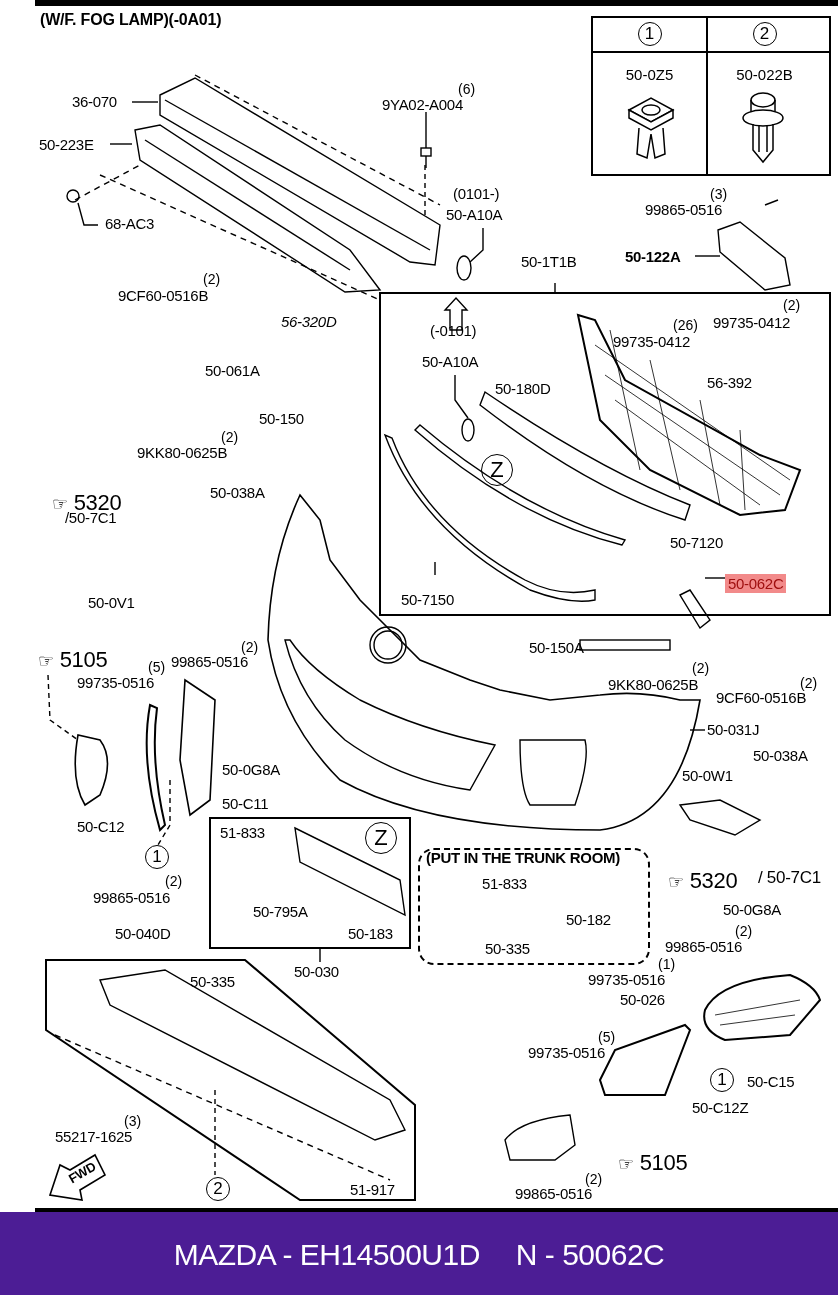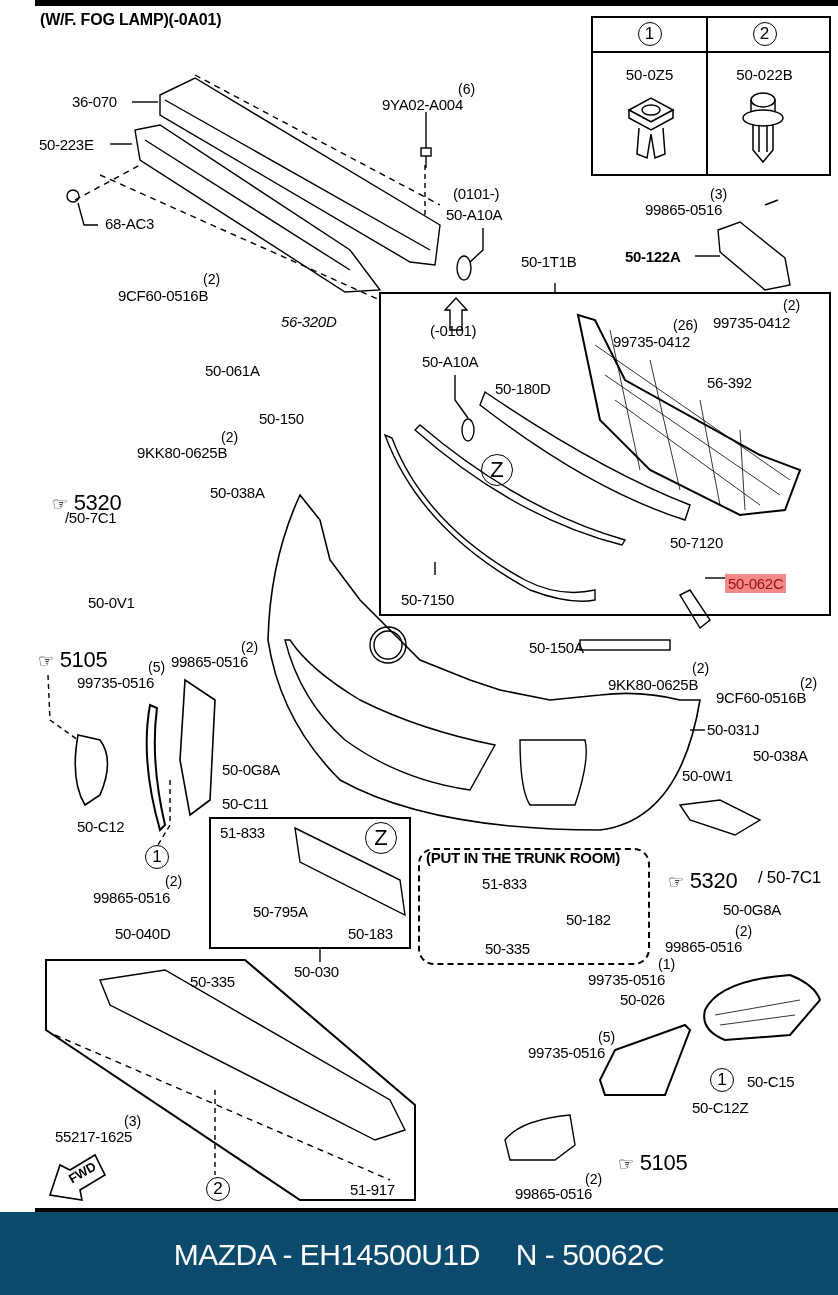--- a/index.html
+++ b/index.html
@@ -14,21 +14,21 @@
   .hl { background:#f28a8a; color:#a01010; padding:1px 3px; }
   .legend-box { position:absolute; left:591px; top:16px; width:240px; height:160px; border:2px solid #000; box-sizing:border-box; }
   .legend-box .vline { position:absolute; left:113px; top:0; width:2px; height:100%; background:#000; }
   .legend-box .hline { position:absolute; left:0; top:33px; width:100%; height:2px; background:#000; }
   .legend-box .cell-num { position:absolute; top:4px; width:113px; text-align:center; }
   .legend-box .cell-code { position:absolute; top:48px; width:113px; text-align:center; font-size:15px; }
   .circ { display:inline-block; width:22px; height:22px; border:1.5px solid #000; border-radius:50%; text-align:center; line-height:22px; font-size:17px; box-sizing:content-box; }
   .circ.lg { width:30px; height:30px; line-height:30px; font-size:22px; }
   .dashed-box { position:absolute; border:2px dashed #000; border-radius:16px; box-sizing:border-box; }
   svg.art { position:absolute; left:0; top:0; }
-  .footer { position:absolute; left:0; top:1212px; width:838px; height:83px; background:#0c4a6e; }
+  .footer { position:absolute; left:0; top:1212px; width:838px; height:83px; background:#4c1d95; }
   .footer-text { position:absolute; left:0; top:26px; width:838px; text-align:center; color:#fff;
                  font-size:30px; line-height:34px; letter-spacing:-0.5px; }
   .footer-text span.gap { display:inline-block; width:36px; }
   .hand { font-size:18px; }
 </style>
 </head>
 <body>
 
 <div id="diagram">
   <div class="topbar"></div>

